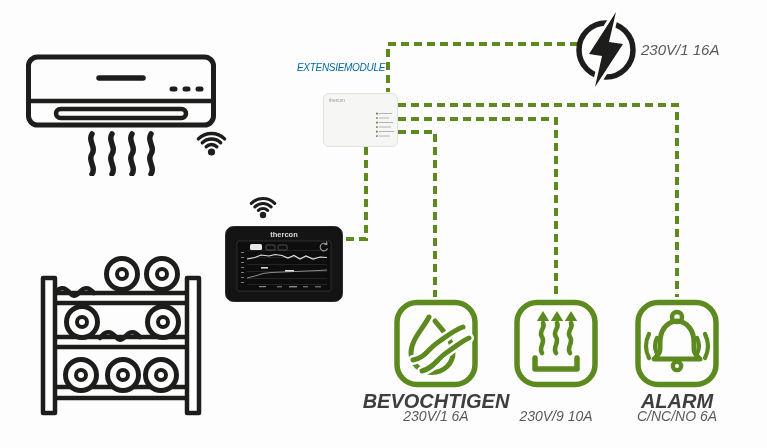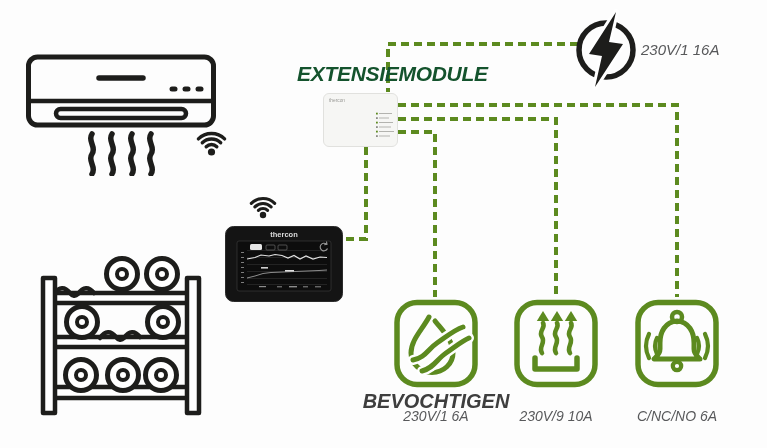--- a/index.html
+++ b/index.html
@@ -7,21 +7,21 @@
     position:relative;width:767px;height:448px;overflow:hidden;
     background:#fdfdfd;
     font-family:"Liberation Sans",sans-serif;
   }
   .abs{position:absolute;}
   svg{display:block;}
   #connections{position:absolute;left:0;top:0;z-index:1;pointer-events:none;}
   .layer2{z-index:2;}
   .layer3{z-index:3;}
   .module-title{
-    font-size:21px;font-weight:bold;font-style:italic;color:#14532d;
+    font-size:10px;font-weight:normal;font-style:italic;color:#0369a1;
     letter-spacing:-0.3px;white-space:nowrap;
   }
   .power-label{
     font-size:15px;font-style:italic;color:#58595b;white-space:nowrap;
   }
   .out-title{
     width:160px;text-align:center;font-size:20px;font-weight:bold;
     font-style:italic;color:#3e3e3e;white-space:nowrap;
   }
   .out-spec{
@@ -237,15 +237,16 @@
       <path stroke-width="5" d="M42,22 c-12,1 -17,11 -17,22 v6 c0,5 -3,7 -6,10 h46 c-3,-3 -6,-5 -6,-10 v-6 c0,-11 -5,-21 -17,-22 z"></path>
       <circle cx="42" cy="67" r="4.2" stroke-width="4.2"></circle>
       <g stroke-width="4.2">
         <path d="M22,39 q-4,8 0,16"></path>
         <path d="M14,35 q-6,12 0,24"></path>
         <path d="M62,39 q4,8 0,16"></path>
         <path d="M70,35 q6,12 0,24"></path>
       </g>
     </g>
   </svg>
+  <div class="abs out-title" style="left:597px;top:390px">ALARM</div>
   <div class="abs out-spec" style="left:597px;top:408px">C/NC/NO 6A</div>
 
 </div>
 
 </body></html>

